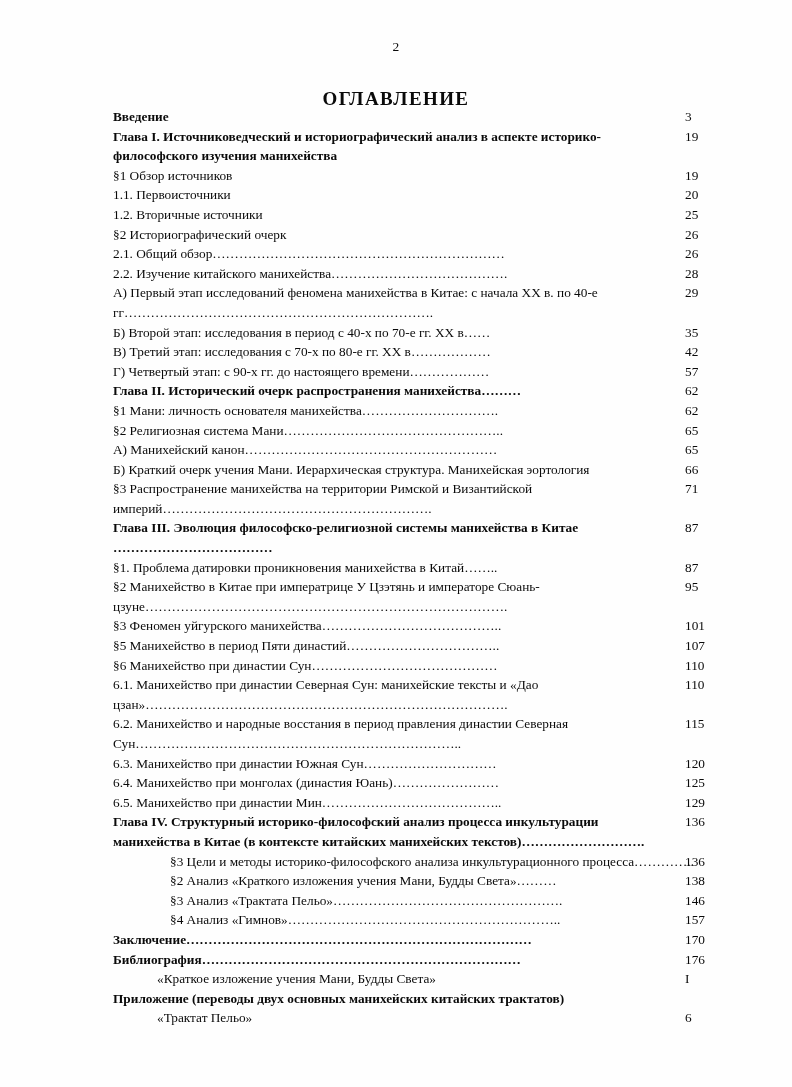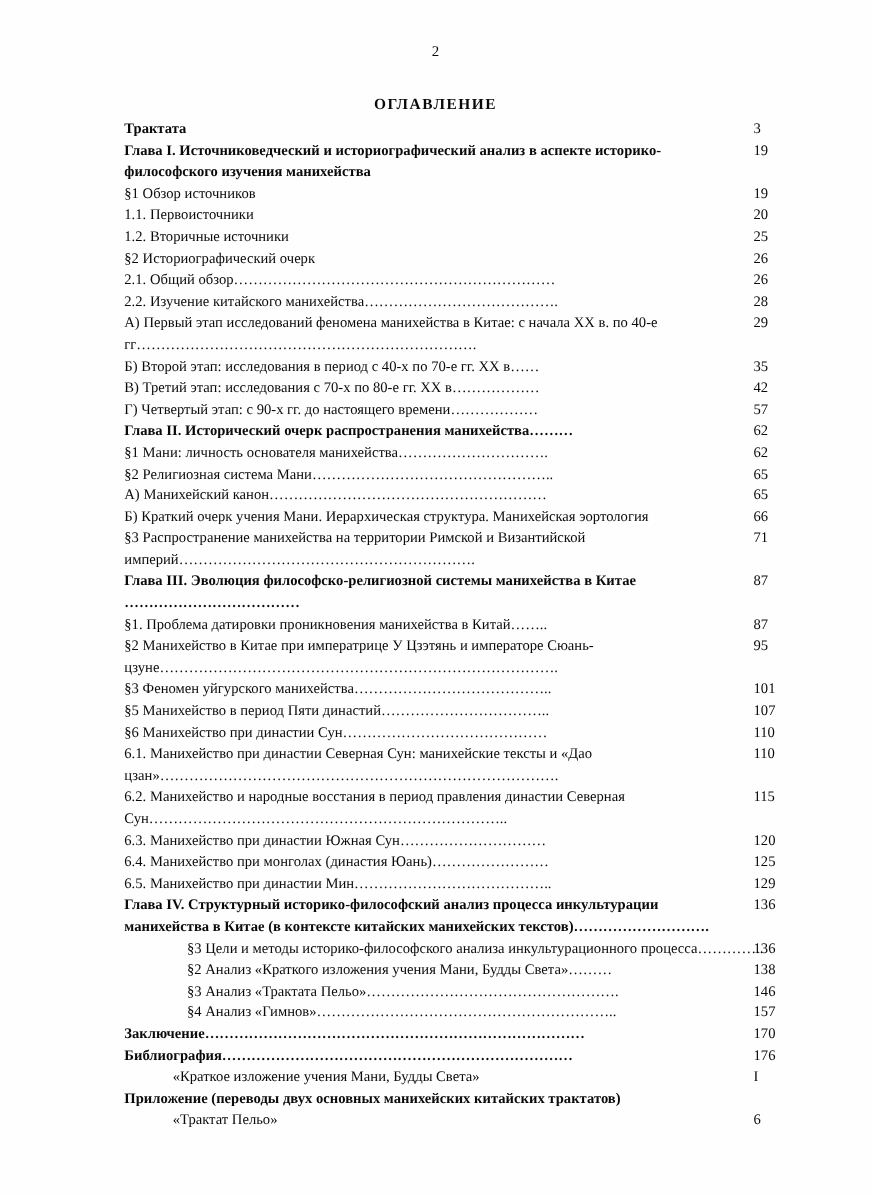--- a/index.html
+++ b/index.html
@@ -26,21 +26,21 @@
     font-size: 13.5px;
     line-height: 1;
     letter-spacing: 0.2px;
   }
   .toc-title {
     position: absolute;
     top: 88px;
     left: 0;
     width: 792px;
     text-align: center;
-    font-size: 14px;
+    font-size: 19px;
     font-weight: bold;
     letter-spacing: 1.4px;
   }
   .toc {
     position: absolute;
     top: 107px;
     left: 113px;
     width: 612px;
   }
   .row {
@@ -86,21 +86,21 @@
 <body>
 
 <div class="page">
 
   <div class="folio">2</div>
 
   <div class="toc-title">ОГЛАВЛЕНИЕ</div>
 
   <div class="toc" id="toc-list">
       <div class="row bold ind1">
-        <span class="entry">Трактата</span>
+        <span class="entry">Введение</span>
         <span class="pageno">3</span>
       </div>
       <div class="row bold ind1">
         <span class="entry">Глава I. Источниковедческий и историографический анализ в аспекте историко-философского изучения манихейства</span>
         <span class="pageno">19</span>
       </div>
       <div class="row ind1">
         <span class="entry">§1 Обзор источников</span>
         <span class="pageno">19</span>
       </div>

